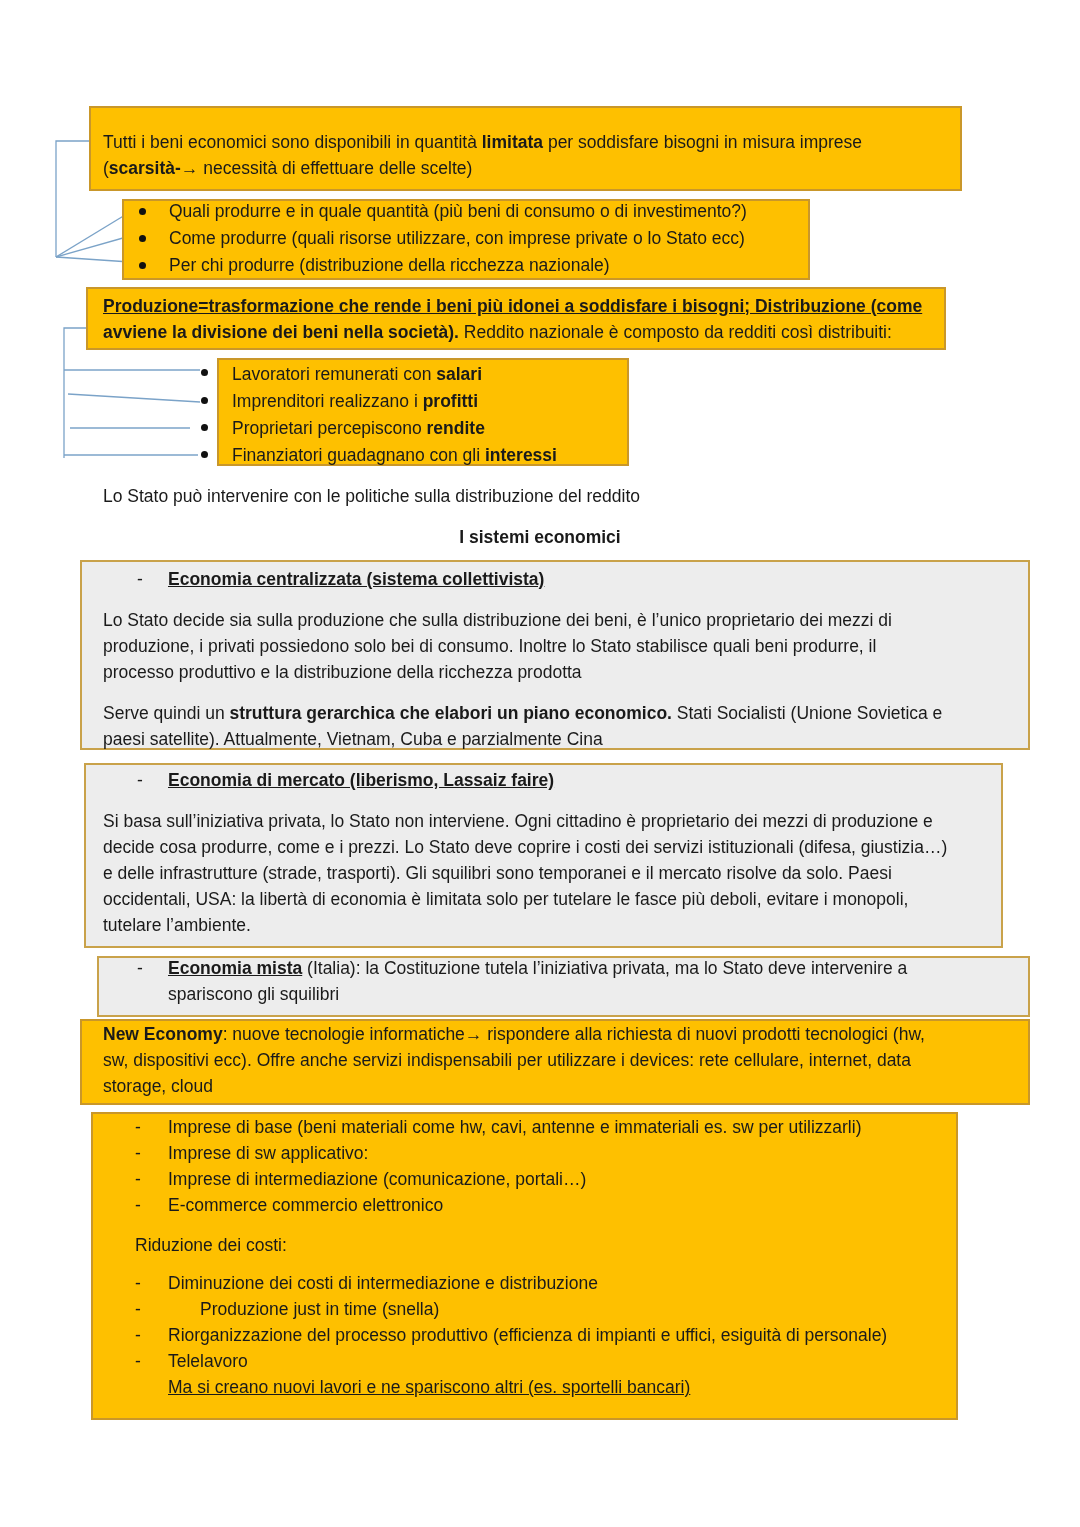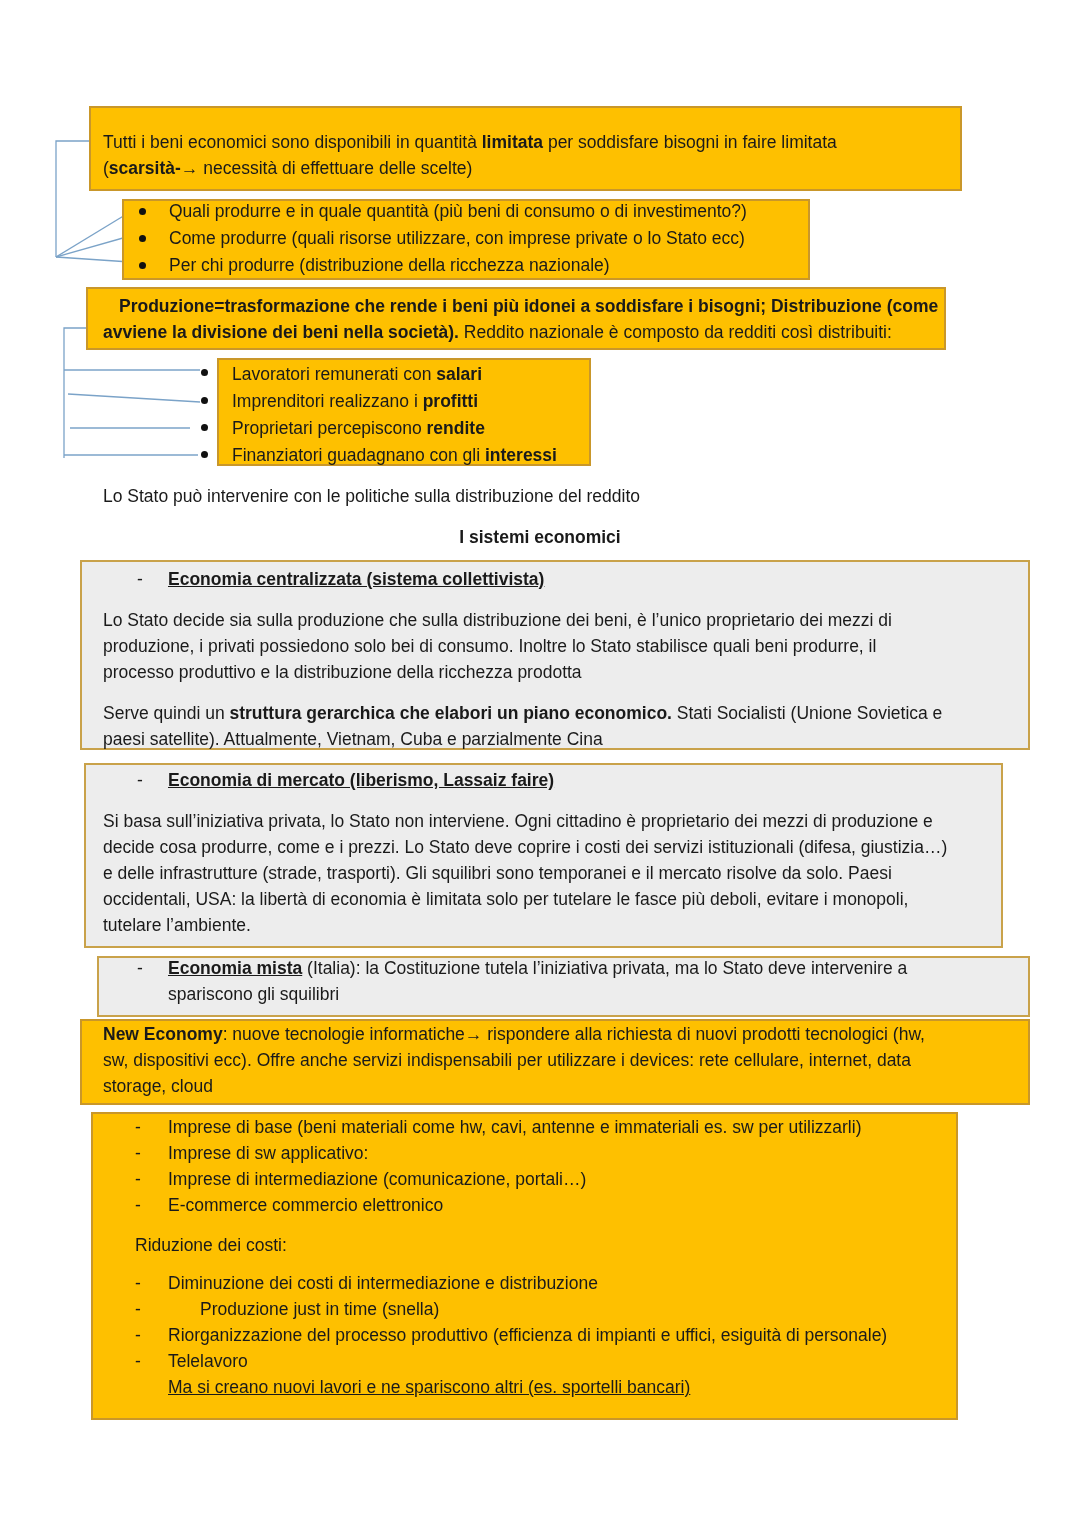--- a/index.html
+++ b/index.html
@@ -25,44 +25,44 @@
     <line x1="56" y1="257" x2="130" y2="262"></line>
     <polyline points="88,328 64,328 64,458"></polyline>
     <line x1="64" y1="370" x2="200" y2="370"></line>
     <line x1="68" y1="394" x2="200" y2="402"></line>
     <line x1="70" y1="428" x2="190" y2="428"></line>
     <line x1="64" y1="455" x2="198" y2="455"></line>
   </g>
 </svg>
 
 <div class="box yellow" style="left:89px;top:106px;width:873px;height:85px;">
-  <div class="txt" style="left:12px;top:21px;"><span>Tutti i beni economici sono disponibili in quantità </span><b>limitata</b><span> per soddisfare bisogni in faire limitata</span></div>
+  <div class="txt" style="left:12px;top:21px;"><span>Tutti i beni economici sono disponibili in quantità </span><b>limitata</b><span> per soddisfare bisogni in misura imprese</span></div>
   <div class="txt" style="left:12px;top:47px;"><span>(</span><b>scarsità</b><b>-→</b><span> necessità di effettuare delle scelte)</span></div>
 </div>
 
 <div class="box yellow" style="left:122px;top:199px;width:688px;height:81px;">
   <div class="bullet" style="left:15px;top:7px;"></div>
   <div class="txt" style="left:45px;top:-3px;">Quali produrre e in quale quantità (più beni di consumo o di investimento?)</div>
   <div class="bullet" style="left:15px;top:34px;"></div>
   <div class="txt" style="left:45px;top:24px;">Come produrre (quali risorse utilizzare, con imprese private o lo Stato ecc)</div>
   <div class="bullet" style="left:15px;top:61px;"></div>
   <div class="txt" style="left:45px;top:51px;">Per chi produrre (distribuzione della ricchezza nazionale)</div>
 </div>
 
 <div class="box yellow" style="left:86px;top:287px;width:860px;height:63px;">
-  <div class="txt" style="left:31px;top:4px;"><b>Produzione=trasformazione che rende i beni più idonei a soddisfare i bisogni; Distribuzione (come</b></div>
+  <div class="txt" style="left:15px;top:4px;text-decoration:underline;"><b>Produzione=trasformazione che rende i beni più idonei a soddisfare i bisogni; Distribuzione (come</b></div>
   <div class="txt" style="left:15px;top:30px;"><b>avviene la divisione dei beni nella società).</b><span> Reddito nazionale è composto da redditi così distribuiti:</span></div>
 </div>
 
 <div class="bullet" style="left:201px;top:369px;"></div>
 <div class="bullet" style="left:201px;top:397px;"></div>
 <div class="bullet" style="left:201px;top:424px;"></div>
 <div class="bullet" style="left:201px;top:451px;"></div>
 
-<div class="box yellow" style="left:217px;top:358px;width:374px;height:108px;padding-left:24px;">
+<div class="box yellow" style="left:217px;top:358px;width:412px;height:108px;padding-left:24px;">
   <div class="txt" style="left:13px;top:1px;"><span>Lavoratori remunerati con </span><b>salari</b></div>
   <div class="txt" style="left:13px;top:28px;"><span>Imprenditori realizzano i </span><b>profitti</b></div>
   <div class="txt" style="left:13px;top:55px;"><span>Proprietari percepiscono </span><b>rendite</b></div>
   <div class="txt" style="left:13px;top:82px;"><span>Finanziatori guadagnano con gli </span><b>interessi</b></div>
 </div>
 
 <div class="txt" style="left:103px;top:483px;">Lo Stato può intervenire con le politiche sulla distribuzione del reddito</div>
 
 <div class="txt" style="left:0;width:1080px;text-align:center;top:524px;font-weight:bold;">I sistemi economici</div>
 

